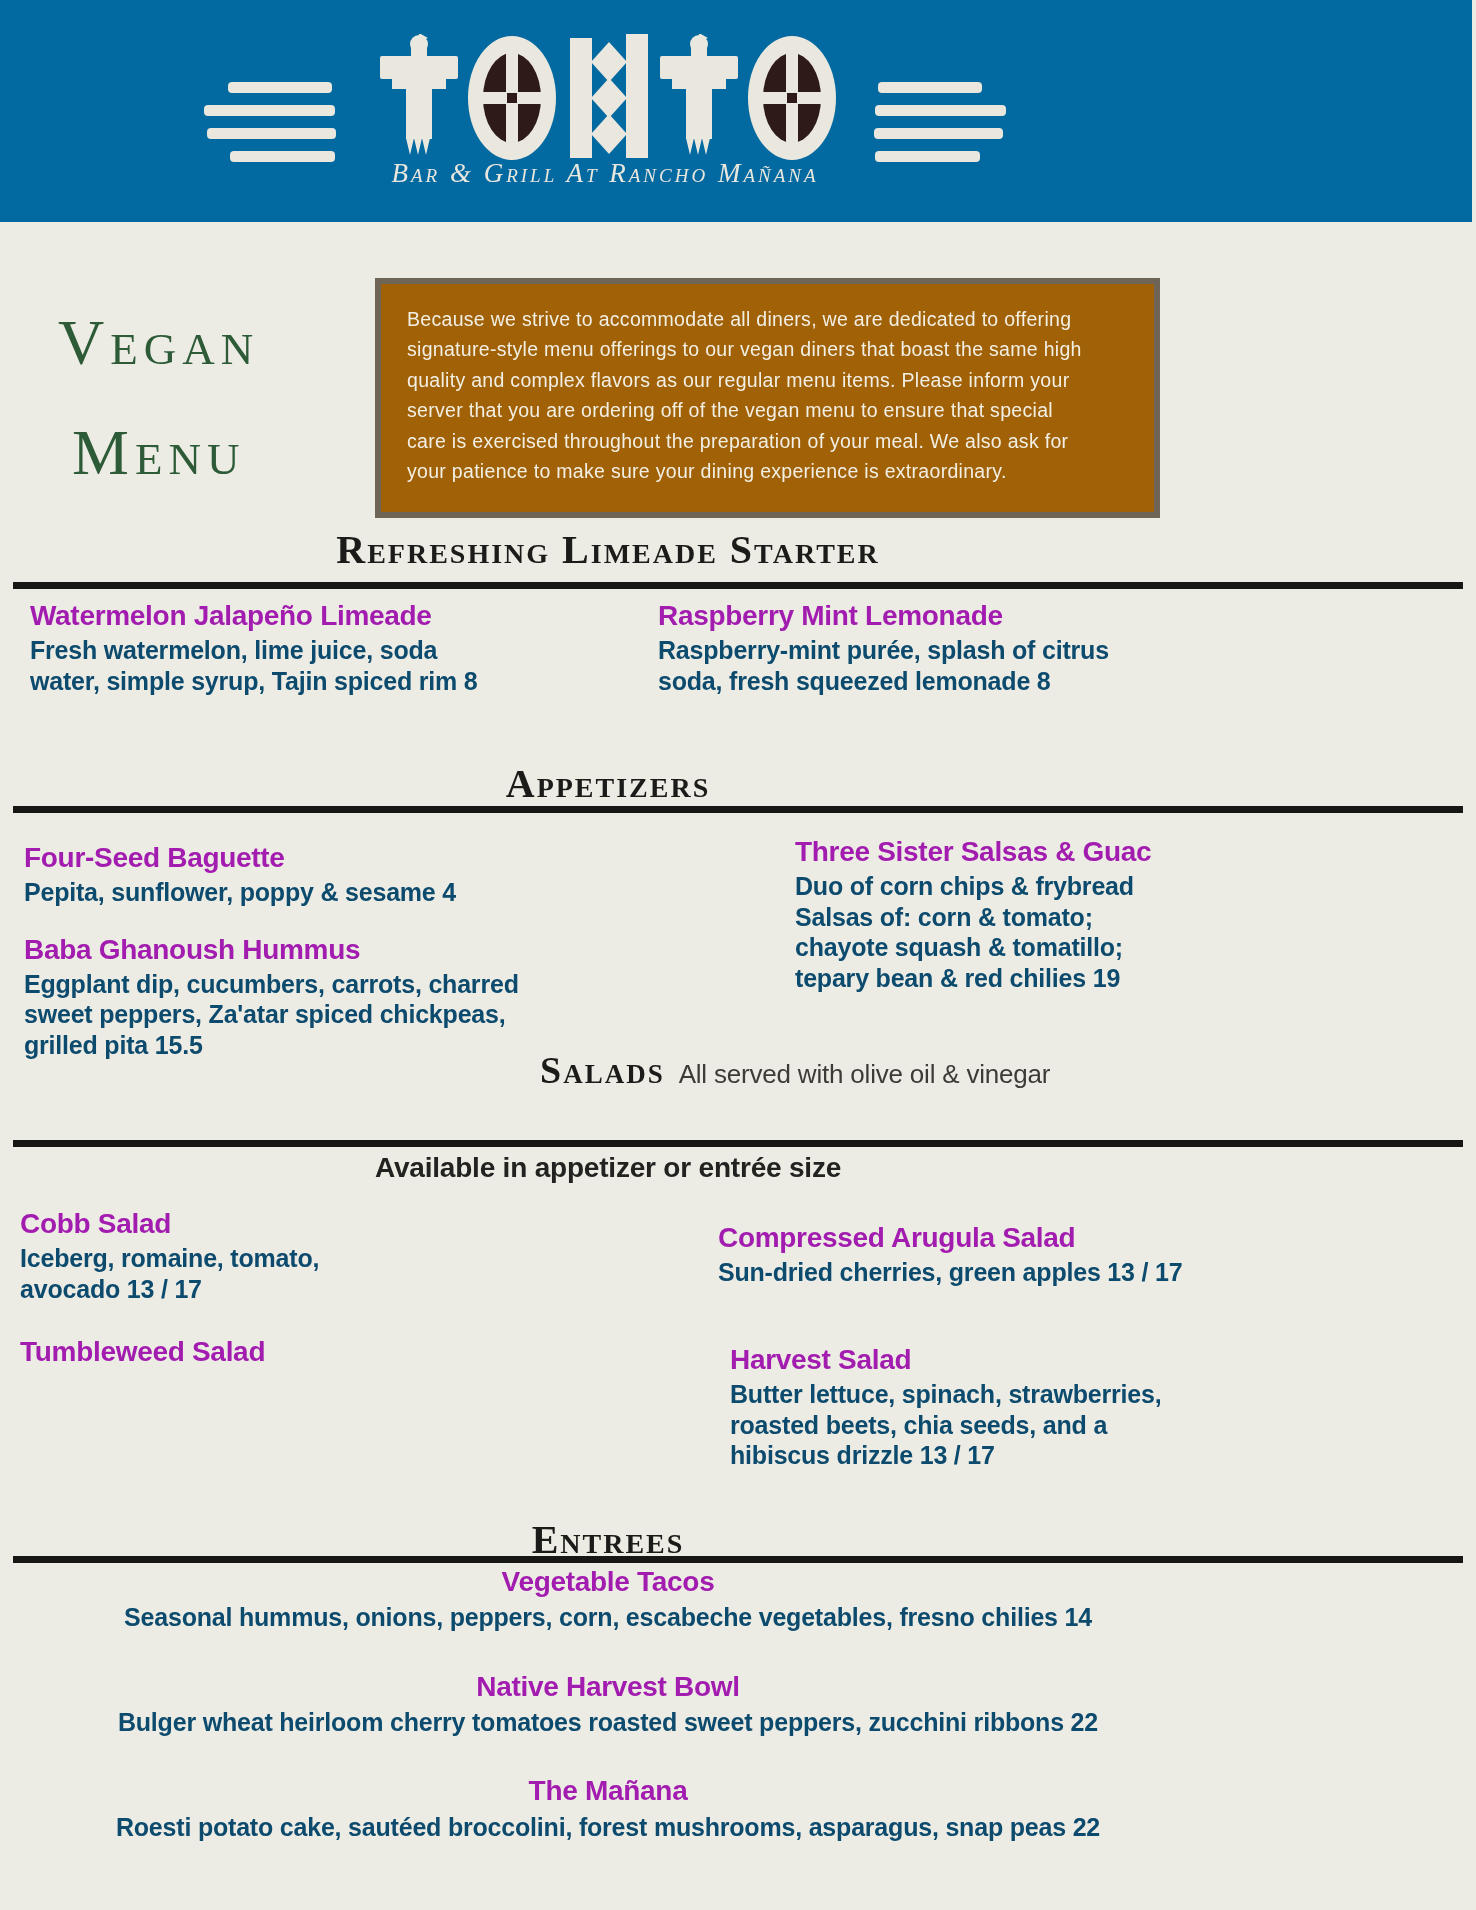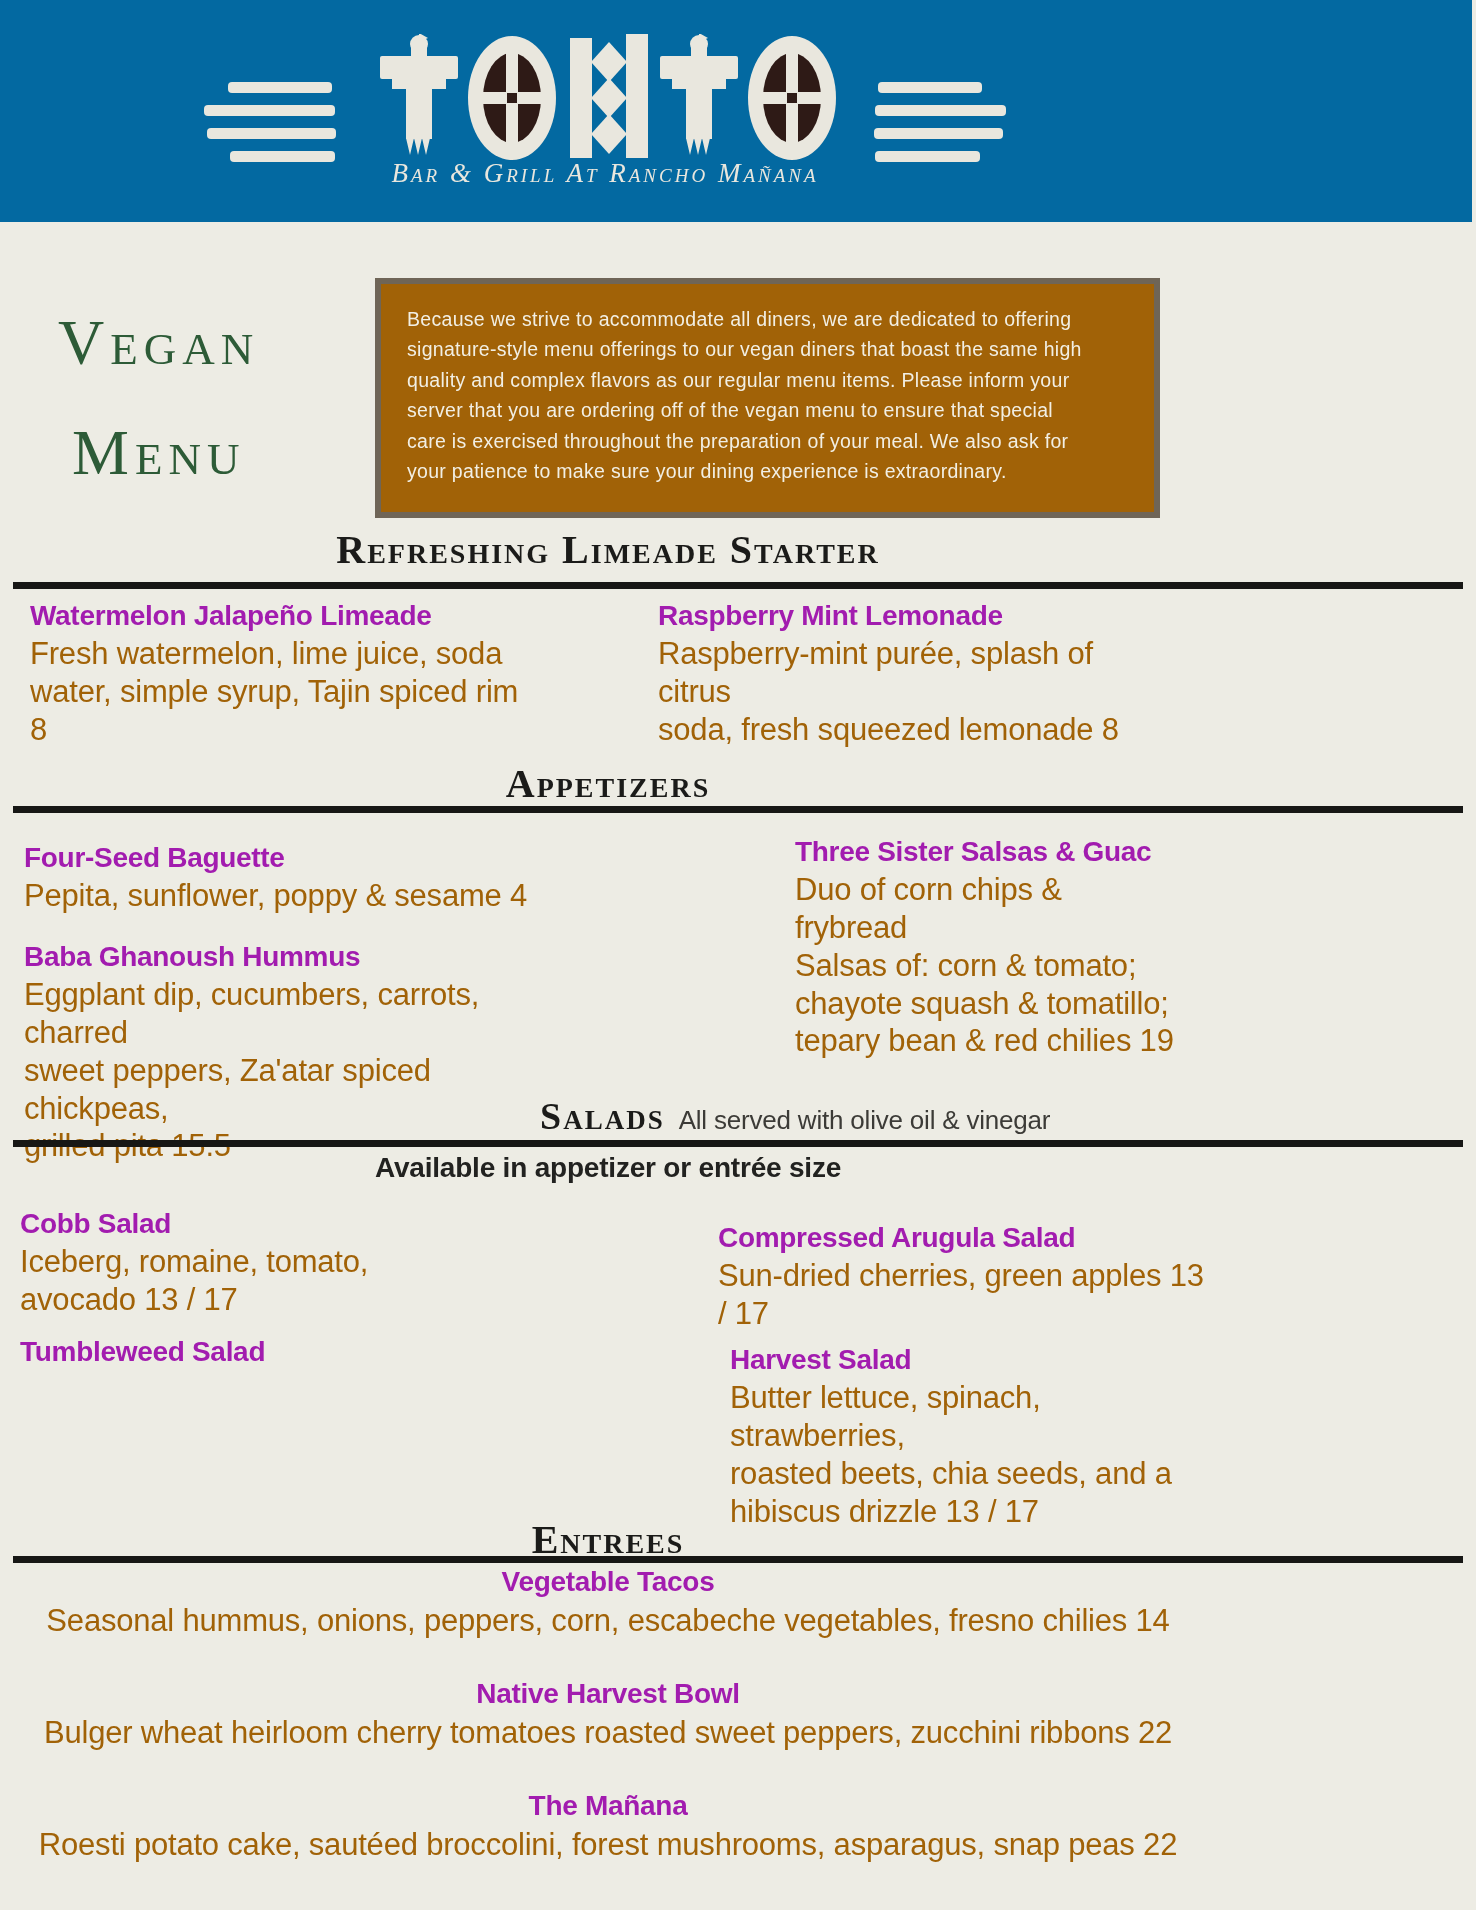--- a/index.html
+++ b/index.html
@@ -44,27 +44,28 @@
     font-size:40px;letter-spacing:2px;color:#1b1b19;font-weight:600;
   }
   .rule{position:absolute;left:13px;width:1450px;height:7px;background:#171715;}
 
   
   .item{position:absolute;}
   .item-name{
     font-weight:bold;font-size:28px;color:#a21caf;letter-spacing:-.3px;line-height:1.15;
   }
   .item-desc{
-    font-size:31px;color:#a16207;line-height:1.22;margin-top:3px;white-space:pre-line;
+    font-size:25px;color:#0c4a6e;line-height:1.22;margin-top:3px;white-space:pre-line;
     letter-spacing:-.2px;
+    font-weight:bold;
   }
   .stacked .block + .block{margin-top:26px;}
 
   
-  .salads-line{position:absolute;left:540px;top:1094px;display:flex;align-items:baseline;}
+  .salads-line{position:absolute;left:540px;top:1048px;display:flex;align-items:baseline;}
   .salads-word{
     font-family:"Liberation Serif",serif;font-variant:small-caps;
     font-size:38px;letter-spacing:2px;color:#1b1b19;font-weight:600;
   }
   .salads-note{font-size:26px;color:#3c3b37;margin-left:14px;letter-spacing:-.2px;}
   .sub-heading{
     position:absolute;left:0;width:1216px;text-align:center;
     font-weight:bold;font-size:28px;color:#222220;letter-spacing:-.2px;
   }
 

